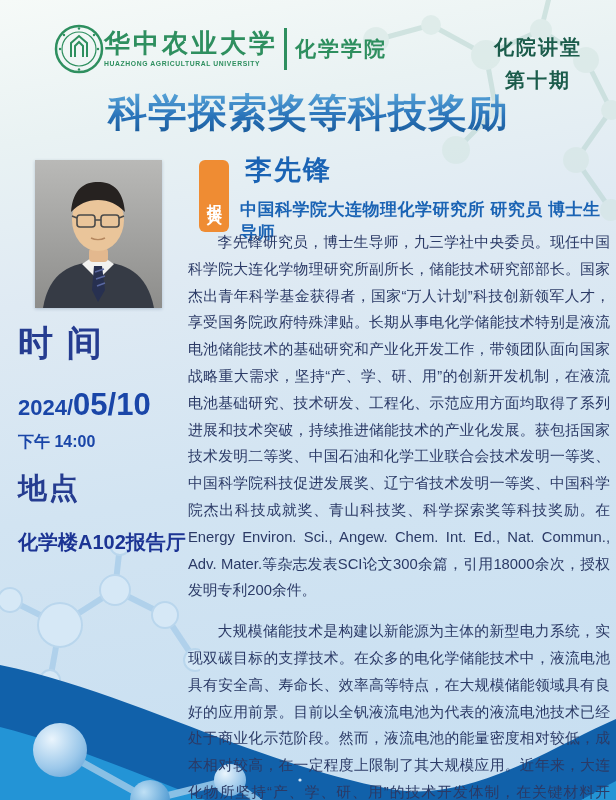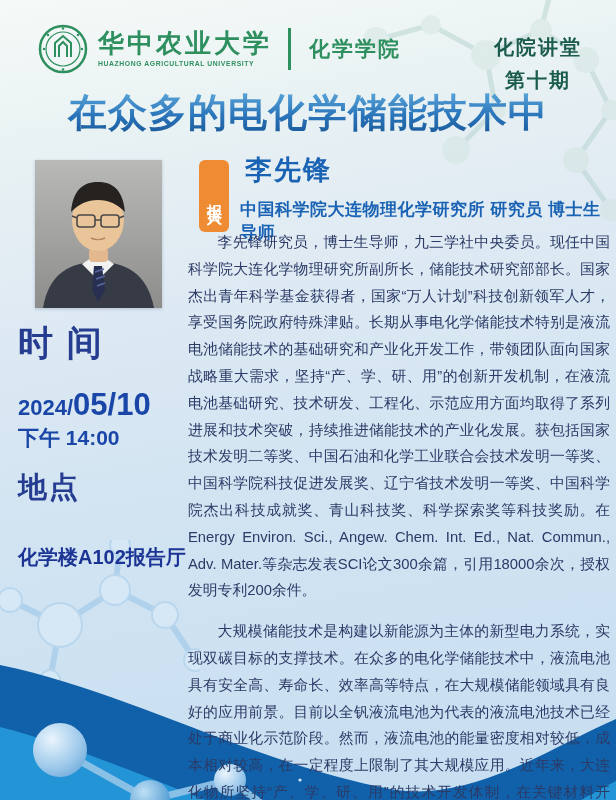--- a/index.html
+++ b/index.html
@@ -4,21 +4,21 @@
 <style>
   html,body{margin:0;padding:0;}
   body{font-family:"Liberation Sans","DejaVu Sans",sans-serif;}
   .poster{
     position:relative;width:616px;height:800px;overflow:hidden;
     background:linear-gradient(170deg,#f6faf8 0%,#e9f2f3 16%,#dfeaf3 34%,#d2e4f2 58%,#c6def1 100%);
   }
   .decor{position:absolute;pointer-events:none;}
 
   
-  .logo-row{position:absolute;top:24px;left:38px;display:flex;align-items:center;gap:10px;}
+  .logo-row{position:absolute;top:24px;left:54px;display:flex;align-items:center;}
   .seal{width:50px;height:50px;}
   .uni-block{display:flex;flex-direction:column;line-height:1;}
   .uni-name{font-size:26px;font-weight:bold;color:#2e8f5f;letter-spacing:3px;font-family:"Liberation Serif","DejaVu Serif",serif;}
   .uni-en{font-size:6.8px;font-weight:bold;color:#2e8f5f;letter-spacing:.6px;margin-top:4px;}
   .logo-divider{width:3px;height:42px;background:#2e8f5f;margin:0 8px 0 6px;}
   .college{font-size:21px;font-weight:bold;color:#2e8f5f;letter-spacing:2px;}
   .series{position:absolute;top:31px;right:34px;text-align:center;color:#1b5c4b;font-weight:bold;font-size:20px;line-height:33px;letter-spacing:2px;}
   .title{
     position:absolute;top:86px;left:0;right:0;text-align:center;
     font-size:39px;font-weight:bold;letter-spacing:1px;
@@ -43,23 +43,23 @@
   }
   .bodytext p{margin:0;text-indent:2em;}
   .bodytext p + p{margin-top:14px;}
 
   
   .details{position:absolute;left:18px;top:320px;color:#1e3a92;z-index:3;}
   .dt-label{font-size:35px;font-weight:bold;letter-spacing:2px;color:#253c90;}
   .dt-date{margin-top:22px;color:#1a46a8;font-weight:bold;line-height:1;}
   .dt-date .yr{font-size:22px;}
   .dt-date .day{font-size:31px;}
-  .dt-time{margin-top:4px;font-size:21px;font-weight:bold;color:#1a46a8;}
+  .dt-time{margin-top:12px;font-size:16px;font-weight:bold;color:#1a46a8;}
   .dt-loc-label{margin-top:16px;font-size:29px;font-weight:bold;letter-spacing:2px;color:#253c90;}
-  .dt-loc{margin-top:36px;font-size:20px;font-weight:bold;color:#1c3494;white-space:nowrap;}
+  .dt-loc{margin-top:20px;font-size:20px;font-weight:bold;color:#1c3494;white-space:nowrap;}
 
   .waves{position:absolute;left:0;top:630px;width:616px;height:240px;z-index:2;}
 </style>
 </head>
 <body>
 
 <div class="poster">
 
   <svg class="decor" style="top:0;right:0;opacity:.45;" width="280" height="260" viewBox="0 0 280 260">
     <g stroke="#aecfc8" stroke-width="5" fill="none">
@@ -114,21 +114,21 @@
     </div>
     <div class="logo-divider"></div>
     <span class="college">化学学院</span>
   </div>
 
   <div class="series">
     <div>化院讲堂</div>
     <div>第十期</div>
   </div>
 
-  <div class="title">在众多的电化学储能技术中</div>
+  <div class="title">科学探索奖等科技奖励</div>
 
   <svg class="photo" viewBox="0 0 127 148">
     <defs>
       <linearGradient id="pbg" x1="0" y1="0" x2="0" y2="1">
         <stop offset="0" stop-color="#b9b9b7"></stop>
           <stop offset="1" stop-color="#8d8d8b"></stop>
       </linearGradient>
     </defs>
     <rect width="127" height="148" fill="url(#pbg)"></rect>
     <path d="M8,148 C14,112 36,103 63,101 C90,103 112,112 119,148 Z" fill="#363b45"></path>

